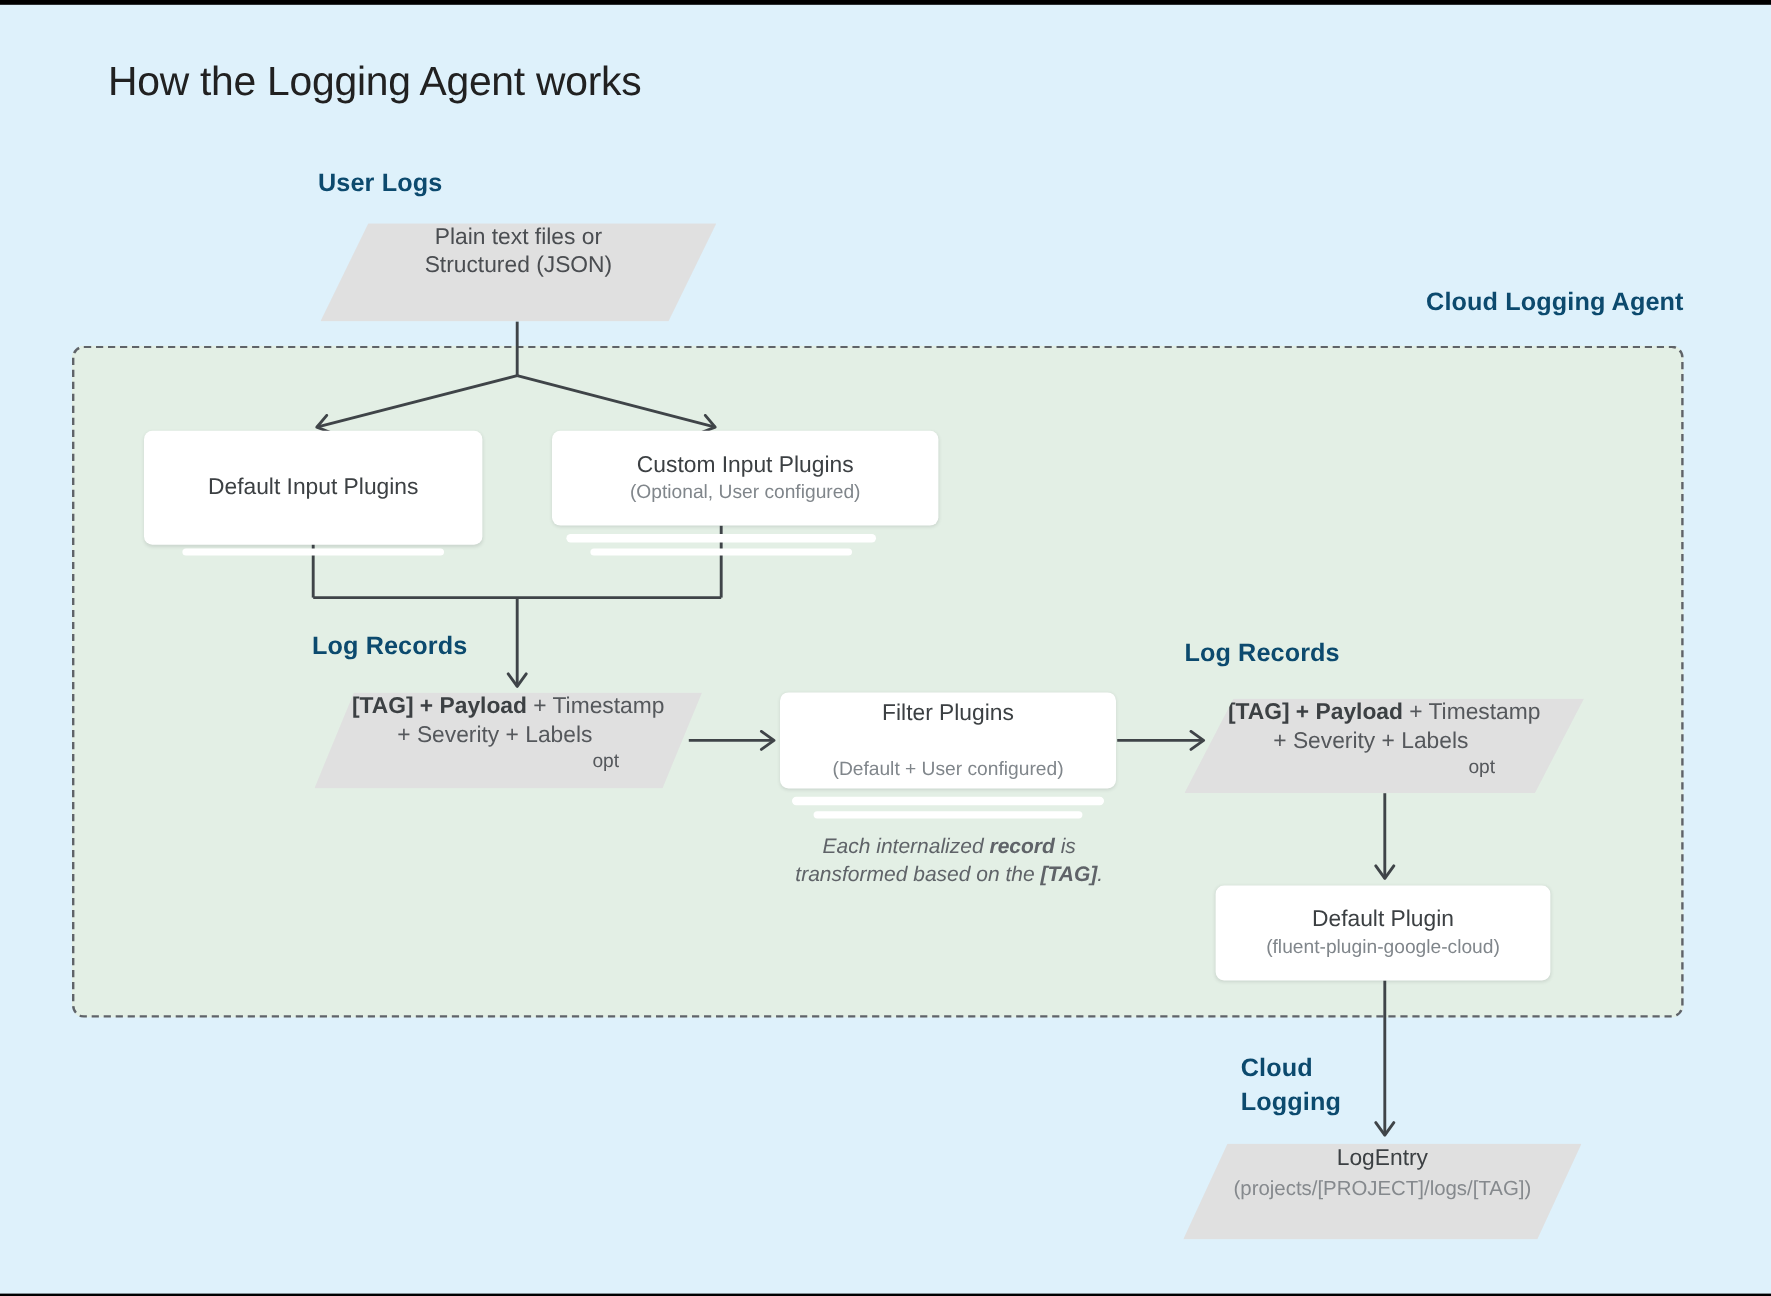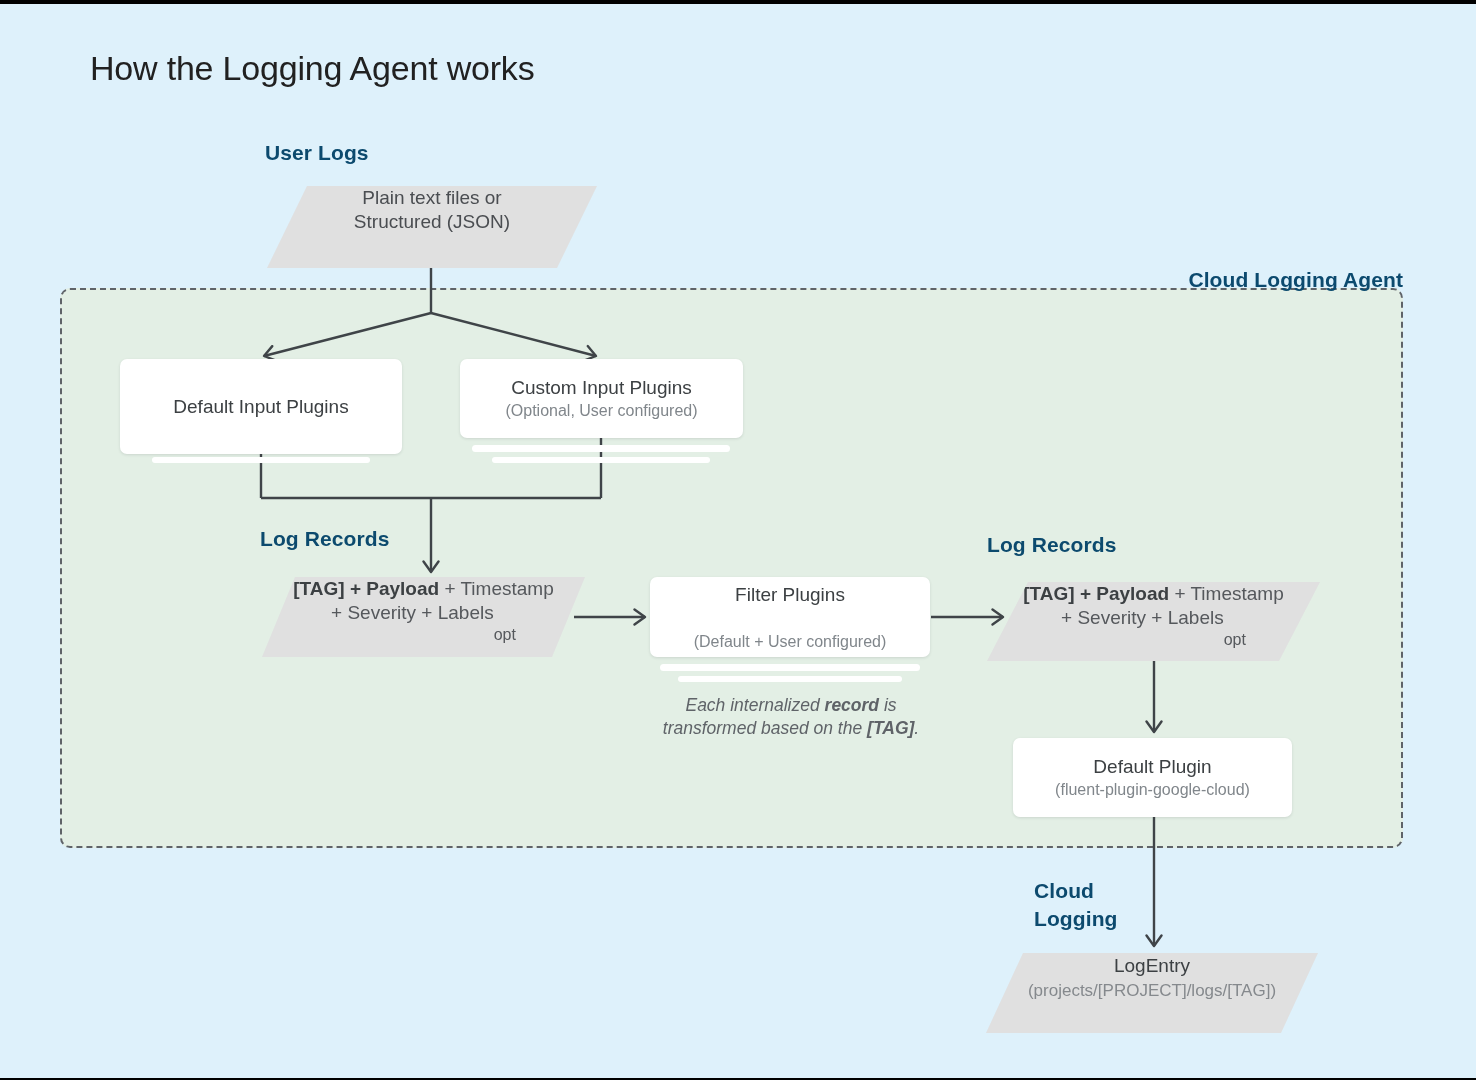--- a/index.html
+++ b/index.html
@@ -15,21 +15,21 @@
 
   .page-title{
     position:absolute;left:62px;top:49px;
     font-size:34px;font-weight:400;letter-spacing:-0.2px;color:#212121;margin-left:28px;
   }
   .section-label{
     position:absolute;font-size:21px;font-weight:700;color:#0c4a6e;letter-spacing:0.1px;
     z-index:4;white-space:nowrap;
   }
   #lbl-user-logs{left:265px;top:141px;}
-  #lbl-agent{top:240px;right:73px;text-align:right;margin-top:28px;}
+  #lbl-agent{top:240px;right:73px;text-align:right;}
   #lbl-records-left{left:260px;top:527px;}
   #lbl-records-right{left:987px;top:533px;}
   #lbl-cloud-logging{left:1034px;top:877px;line-height:28px;}
 
   .agent-panel{
     position:absolute;left:60px;top:288px;width:1343px;height:560px;
     box-sizing:border-box;background:#e3efe5;
     border:2px dashed #5f6368;border-radius:10px;z-index:1;
   }
 
@@ -37,21 +37,21 @@
 
   .node{
     position:absolute;background:#ffffff;border-radius:7px;z-index:3;
     box-shadow:0 1px 3px rgba(60,64,67,0.14);
     display:flex;flex-direction:column;align-items:center;justify-content:center;
     text-align:center;
   }
   .node .node-title{font-size:19px;color:#3c4043;line-height:25px;}
   .node .node-sub{font-size:16px;color:#80868b;line-height:22px;}
   #node-default-input{left:120px;top:359px;width:282px;height:95px;}
-  #node-custom-input{left:460px;top:359px;width:283px;height:79px;}
+  #node-custom-input{left:460px;top:359px;width:322px;height:79px;}
   #node-filter{left:650px;top:577px;width:280px;height:80px;gap:24px;}
   #node-output{left:1013px;top:738px;width:279px;height:79px;}
 
   .stack-bar{position:absolute;background:#ffffff;border-radius:3.5px;z-index:3;}
 
   .pgram{
     position:absolute;background:#e0e0e0;z-index:3;
     display:flex;flex-direction:column;align-items:center;
     text-align:center;font-size:19px;line-height:24px;color:#4a4d51;
   }

